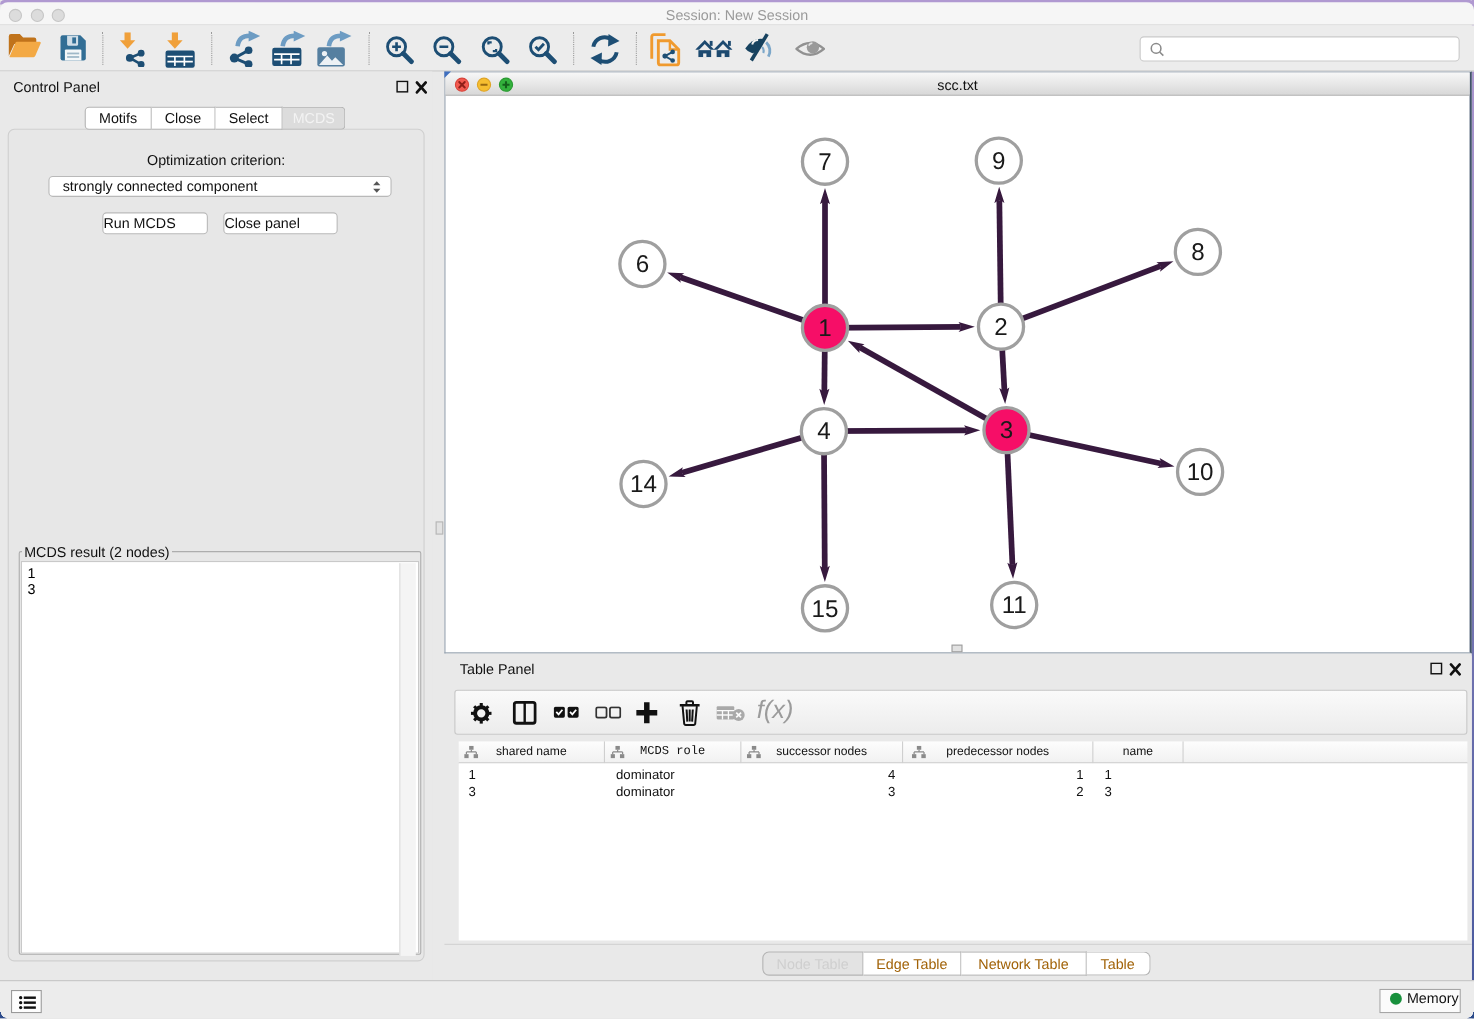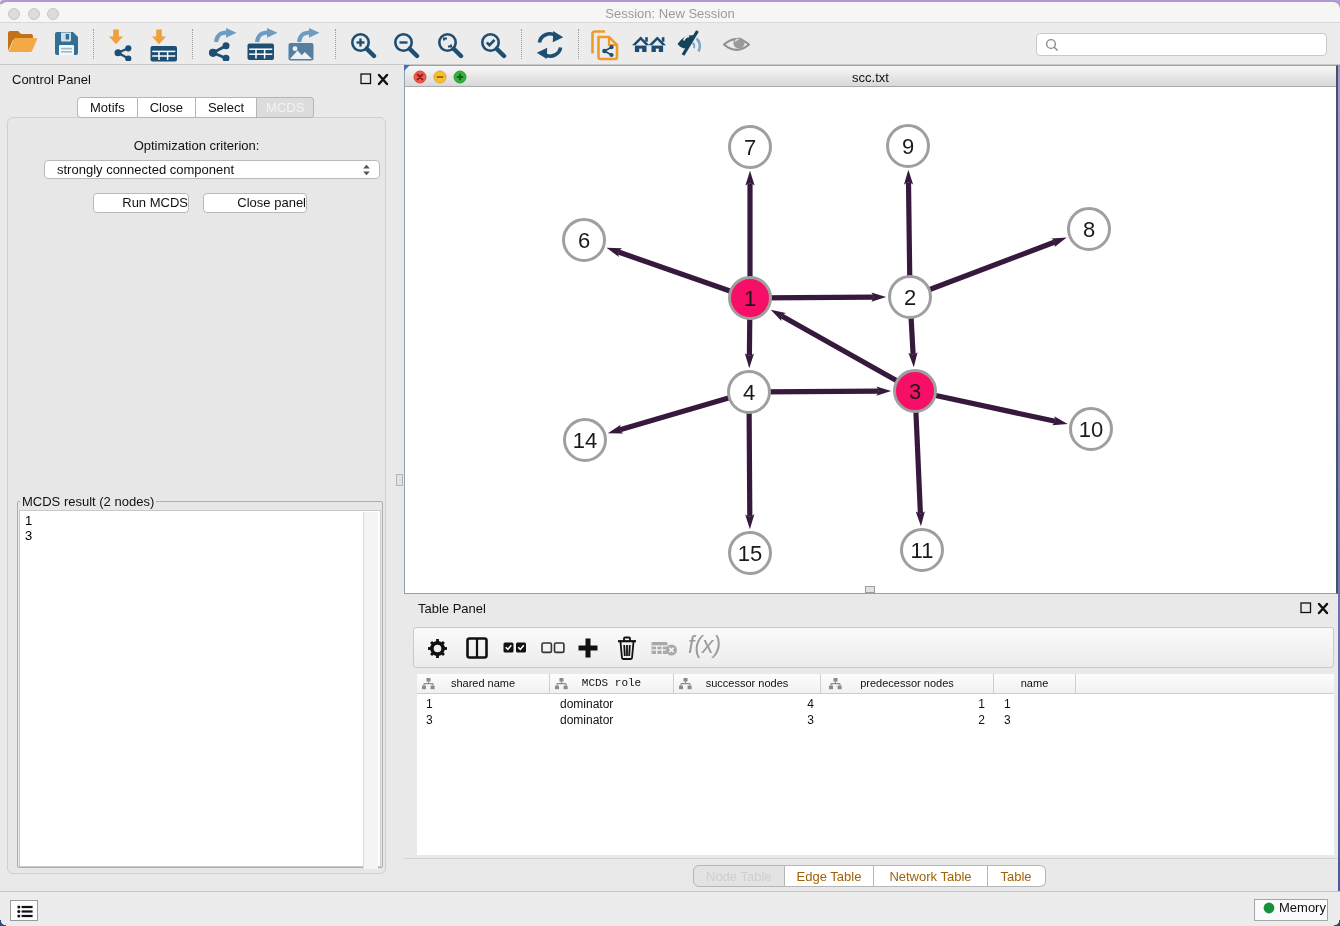--- a/index.html
+++ b/index.html
@@ -23,22 +23,22 @@
 
   
   #cpanel { left:0; top:65px; width:393px; height:826px; background:#e9e9e9; }
   #cphead { position:absolute; left:12px; top:7px; font-size:13px; color:#111; }
   .panebox { position:absolute; left:7px; top:52px; width:379px; height:757px; background:#e7e7e7; border:1px solid #cfcfcf; border-radius:6px; }
   .tabs { position:absolute; top:32px; left:77px; height:21px; display:flex; font-size:13px; }
   .tab { border:1px solid #b5b5b5; border-left:none; background:#fff; color:#111; padding:2px 12px; line-height:16px; }
   .tab.first { border-left:1px solid #b5b5b5; border-radius:4px 0 0 4px; }
   .tab.sel { background:#dcdcdc; color:#f3f3f3; border-radius:0 4px 4px 0; }
   #optlabel { position:absolute; left:0; top:73px; width:393px; text-align:center; font-size:13px; color:#111; }
-  #combo { position:absolute; left:44px; top:95px; width:336px; height:19px; background:#fff; border:1px solid #b9b9b9; border-radius:4px; font-size:13px; line-height:17px; padding-left:12px; color:#111; }
-  .btn { position:absolute; height:20px; background:#fff; border:1px solid #b9b9b9; border-radius:4px; font-size:13px; text-align:right; line-height:18px; color:#111; }
+  #combo { position:absolute; left:44px; top:95px; width:312px; height:19px; background:#fff; border:1px solid #b9b9b9; border-radius:4px; font-size:13px; line-height:17px; padding-left:12px; color:#111; }
+  .btn { position:absolute; height:20px; background:#fff; border:1px solid #b9b9b9; border-radius:4px; font-size:13px; text-align:left; line-height:18px; color:#111; }
   fieldset#mcds { position:absolute; left:17px; top:429px; width:366px; height:374px; border:1px solid #adadad; border-radius:2px; }
   fieldset#mcds legend { font-size:13px; color:#111; margin-left:2px; padding:0 2px; }
   #mcdsinner { position:absolute; left:1px; top:1px; width:362px; height:357px; background:#fff; border:1px solid #c9c9c9; font-size:13px; padding:2px 0 0 5px; line-height:15px; }
   #mcdsscroll { position:absolute; right:2px; top:1px; width:15px; height:357px; background:#f4f4f4; border-left:1px solid #dcdcdc; }
 
   
   #frame1 { left:404px; top:65px; width:934px; height:529px; border:1px solid #93a0ad; border-right:2px solid #41536a; background:#fff; }
   #f1title { position:absolute; left:0; top:0; width:100%; height:21px; background:linear-gradient(#f7f7f7,#d8d8d8); border-bottom:1px solid #a9a9a9; }
   #f1name { position:absolute; top:4px; left:0; width:100%; text-align:center; font-size:13px; color:#111; }
 

